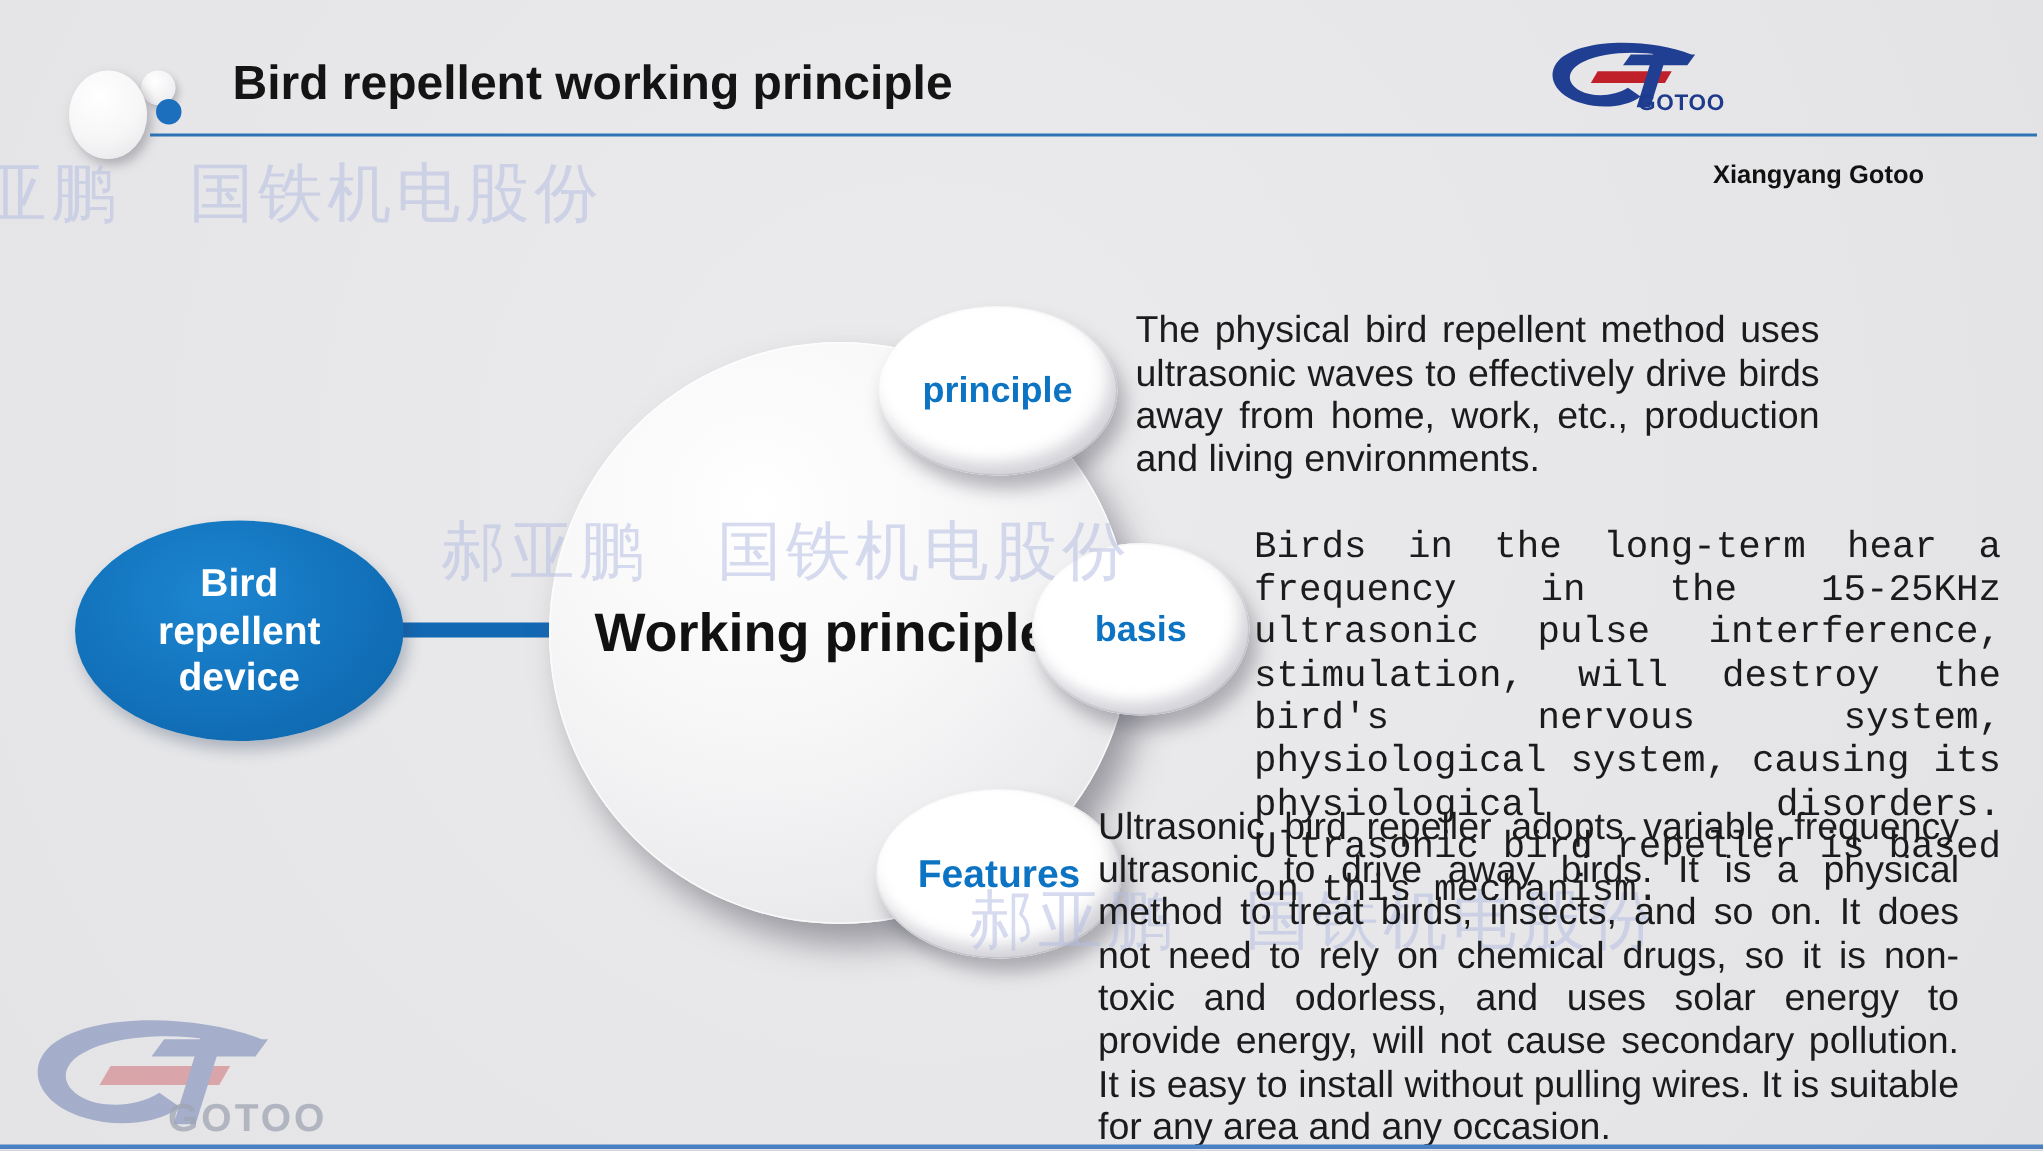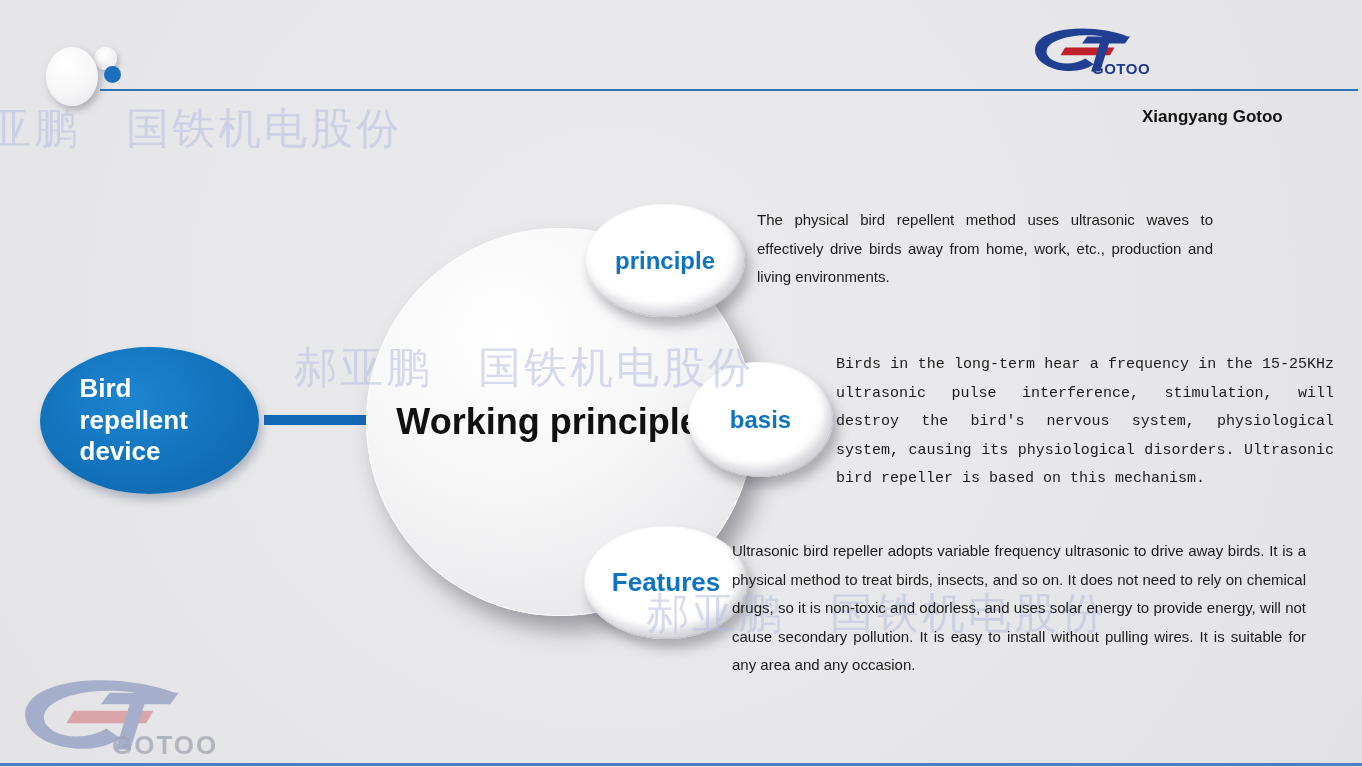--- a/index.html
+++ b/index.html
@@ -57,24 +57,24 @@
   .wm-2 { left:294px; top:339px; }
   .wm-3 { left:646px; top:585px; }
   .footer-mark { position:absolute; left:6px; top:676px; width:190px; height:84px; opacity:.32; z-index:1; }
   .footer-gotoo {
     position:absolute; left:112px; top:730px; font-size:26px; font-weight:800;
     color:#9fa5b2; letter-spacing:2px; opacity:.75; z-index:1;
   }
 
   
   .root-ellipse {
-    position:absolute; left:40px; top:347px; width:219px; height:147px; border-radius:50%;
+    position:absolute; left:50px; top:347px; width:219px; height:147px; border-radius:50%;
     background: radial-gradient(ellipse at 42% 34%, #1d85d0 0%, #1272bb 55%, #0d62a6 100%);
     box-shadow: 3px 6px 10px rgba(40,60,90,.3);
-    display:flex; align-items:center; justify-content:center; z-index:3;
+    display:flex; align-items:center; justify-content:center; text-align:center; z-index:3;
   }
   .root-ellipse .lbl {
     color:#fff; font-weight:bold; font-size:26px; line-height:1.22; width:140px;
   }
   .connector {
     position:absolute; left:264px; top:415px; width:106px; height:10px;
     background:#1368b4; z-index:2;
   }
   .center-circle {
     position:absolute; left:366px; top:228px; width:388px; height:388px; border-radius:50%;
@@ -97,37 +97,38 @@
   }
   .sat-principle { left:585px; top:204px; width:160px; height:113px; }
   .sat-basis     { left:688px; top:362px; width:145px; height:115px; }
   .sat-features  { left:584px; top:526px; width:164px; height:113px; }
   .sat-ellipse .lbl { color:#0d74c4; font-weight:bold; font-size:24px; }
   .sat-features .lbl { font-size:26px; }
 
   
   .desc {
     position:absolute; color:#1b1b1b; text-align:justify; z-index:7;
-    font-size:15px; line-height:28.6px;
+    font-size:25px; line-height:28.6px;
   }
   .desc-1 { left:757px; top:206px; width:456px; }
   .desc-2 { left:836px; top:351px; width:498px;font-family:Liberation Mono, monospace; }
   .desc-3 { left:732px; top:537px; width:574px; }
 
   .bottom-bar { position:absolute; left:0; right:0; bottom:1px; height:3px; background:#4a7fc1; z-index:8; }
 </style>
 </head>
 <body>
 
 <div class="slide">
 
   <div class="deco-circle-small"></div>
   <div class="deco-circle-big"></div>
   <div class="deco-dot"></div>
 
+  <div class="page-title">Bird repellent working principle</div>
   <div class="title-rule"></div>
 
   <div class="logo">
     <svg class="logo-mark" viewBox="0 0 160 80" aria-hidden="true">
       <path d="M150,16 C110,0 38,-2 14,22 C0,37 10,58 38,66 C58,72 84,70 98,59 L85,50 C71,59 49,60 36,53 C21,45 22,31 40,23 C64,11 116,11 144,24 Z" fill="#203f93"></path>
       <path d="M88,16 L154,16 L146,27 L80,27 Z" fill="#203f93"></path>
       <path d="M54,33 L130,33 L123,45 L47,45 Z" fill="#c0202a"></path>
       <path d="M112,12 L94,70 L108,70 L126,12 Z" fill="#203f93"></path>
     </svg>
     <span class="logo-gotoo">GOTOO</span>

